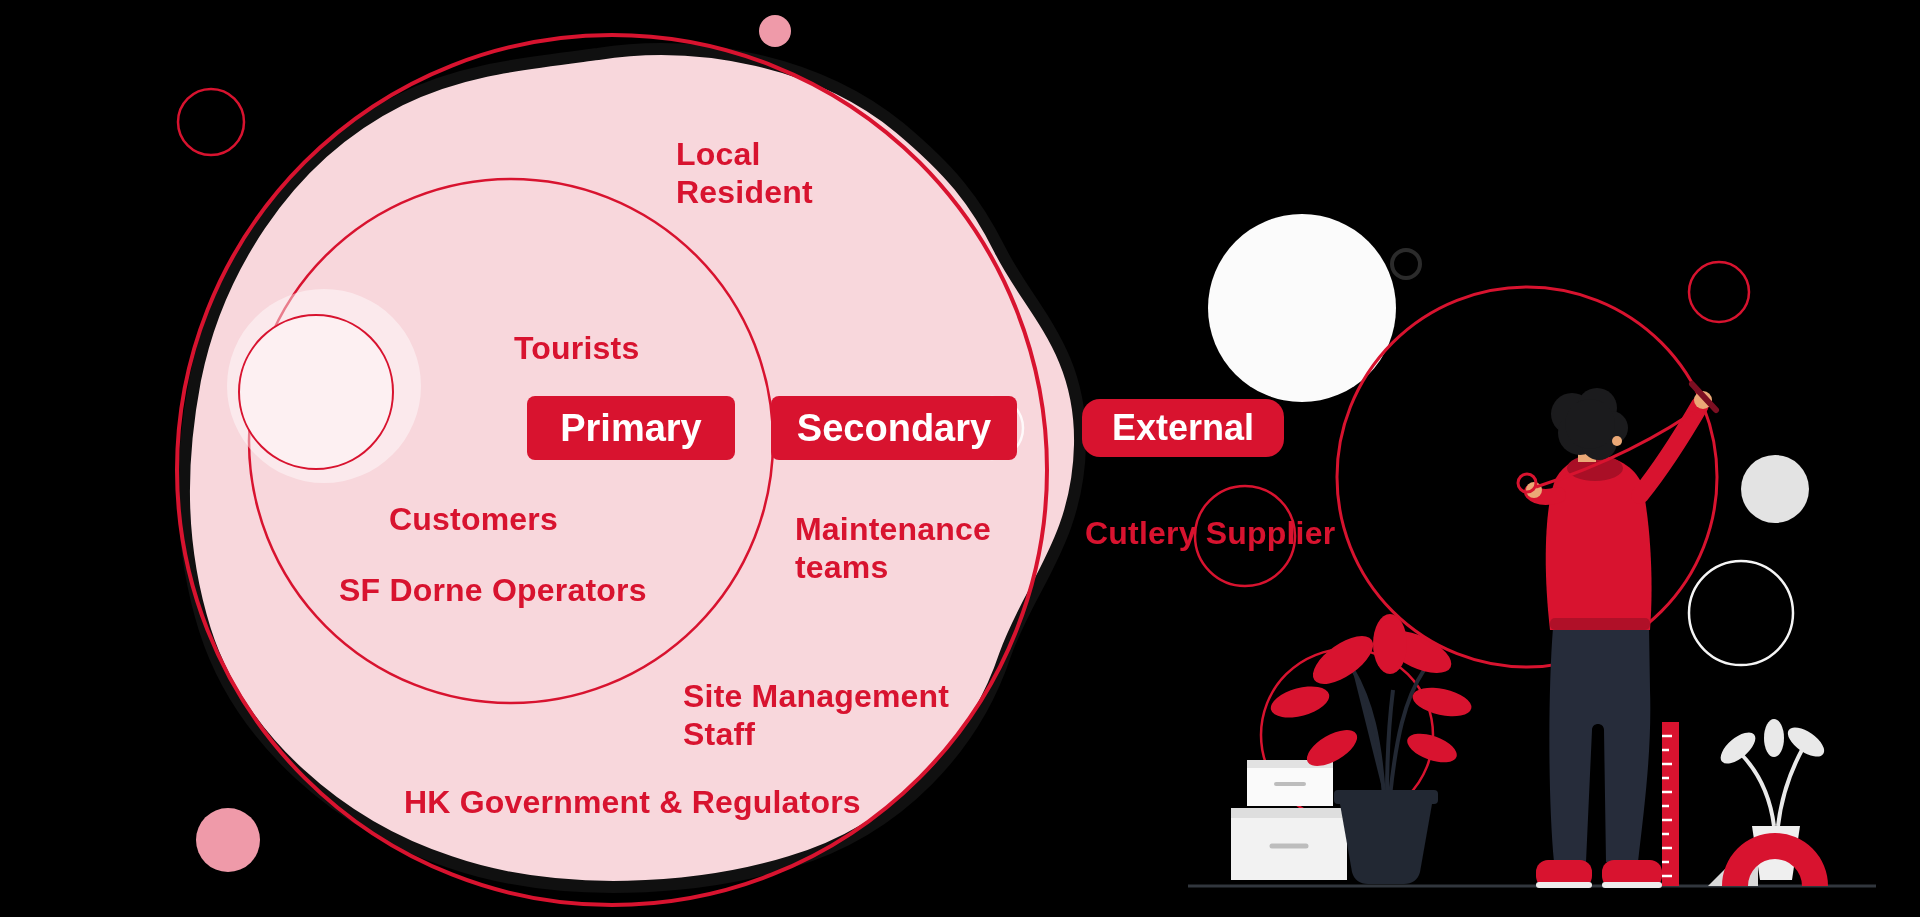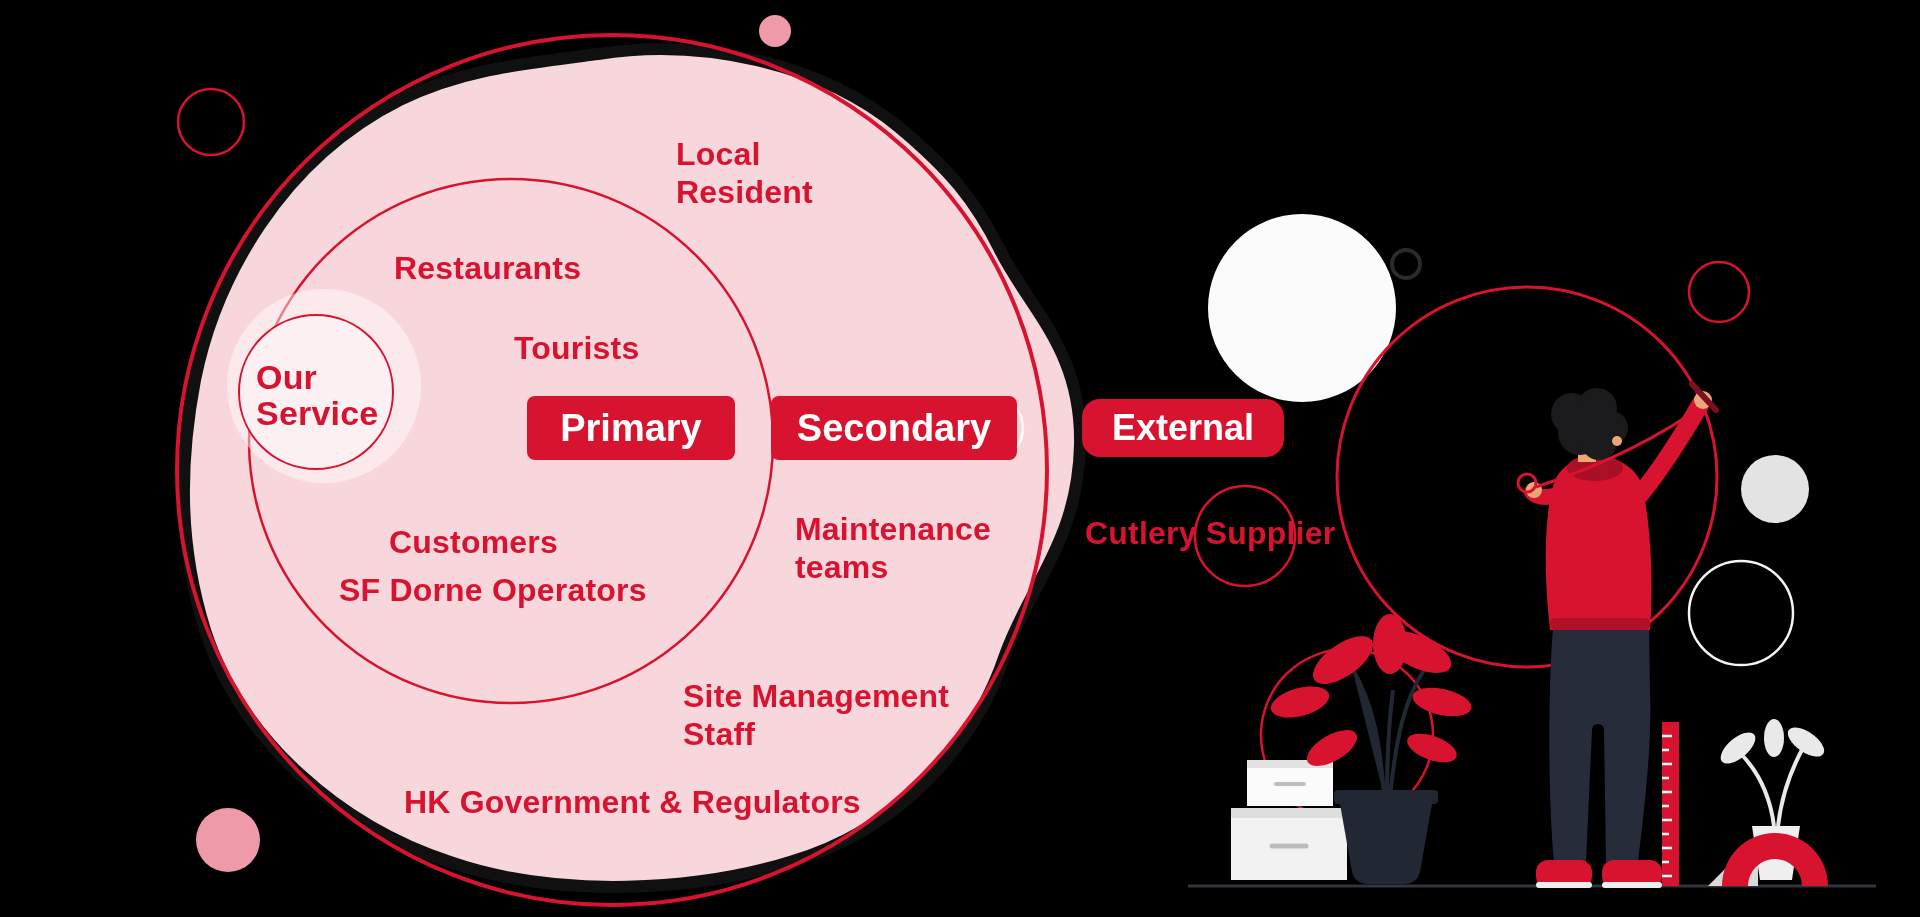--- a/index.html
+++ b/index.html
@@ -184,30 +184,27 @@
 
         <circle class="f-skin" cx="1534" cy="490" r="8"></circle>
         <circle class="s-red" cx="1527" cy="483" r="9" stroke-width="3"></circle>
         <path d="M 1708,402 Q 1635,455 1536,487" class="s-red" stroke-width="3"></path>
         <circle class="f-skin" cx="1703" cy="400" r="9"></circle>
         <line x1="1692" y1="384" x2="1716" y2="410" stroke="#7c0f22" stroke-width="6" stroke-linecap="round"></line>
       </g>
     </g>
   </svg>
 
-  <div class="label center-label" style="left:256px;top:360px;width:150px;">Our
-Service</div>
 
   <div class="badge badge-primary">Primary</div>
   <div class="badge badge-secondary">Secondary</div>
   <div class="badge badge-external">External</div>
 
-  <div class="label" style="left:394px;top:250px;">Restaurants</div>
   <div class="label" style="left:514px;top:330px;">Tourists</div>
-  <div class="label" style="left:389px;top:501px;margin-top:23px;">Customers</div>
+  <div class="label" style="left:389px;top:501px;">Customers</div>
   <div class="label" style="left:339px;top:572px;">SF Dorne Operators</div>
 
   <div class="label" style="left:676px;top:136px;">Local
 Resident</div>
   <div class="label" style="left:795px;top:511px;">Maintenance
 teams</div>
   <div class="label" style="left:683px;top:678px;">Site Management
 Staff</div>
   <div class="label" style="left:404px;top:784px;">HK Government &amp; Regulators</div>
 

